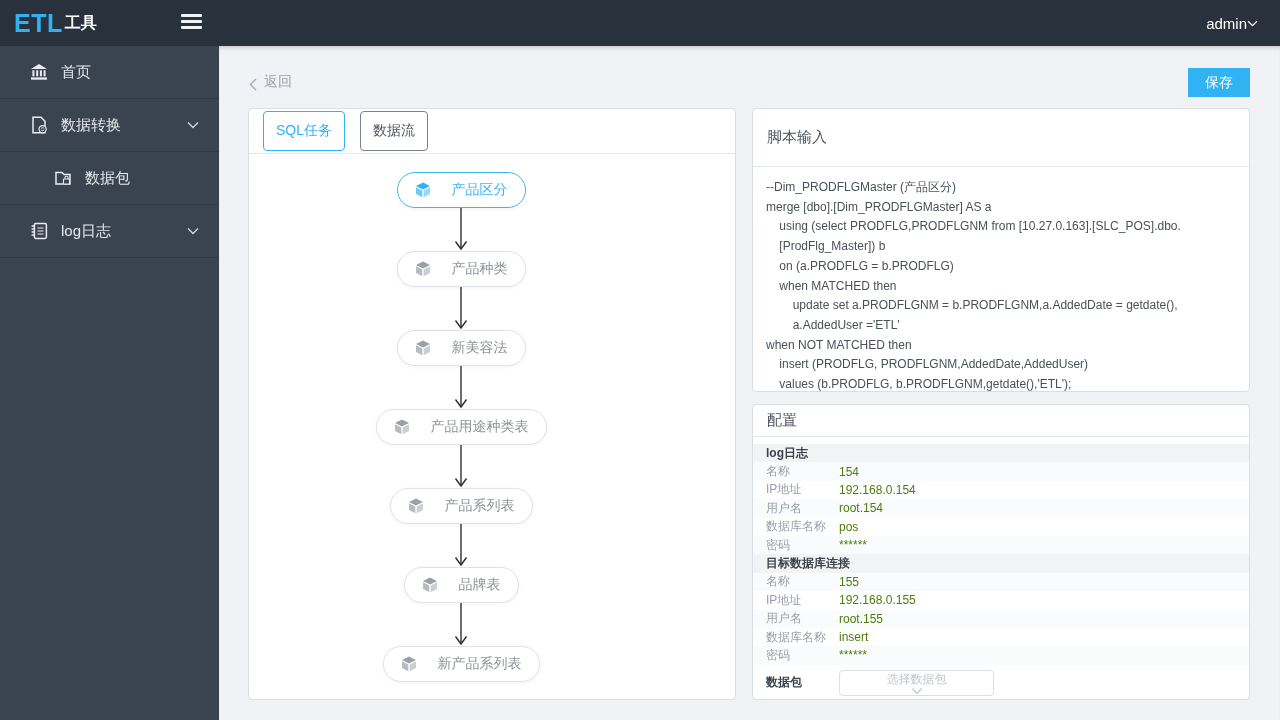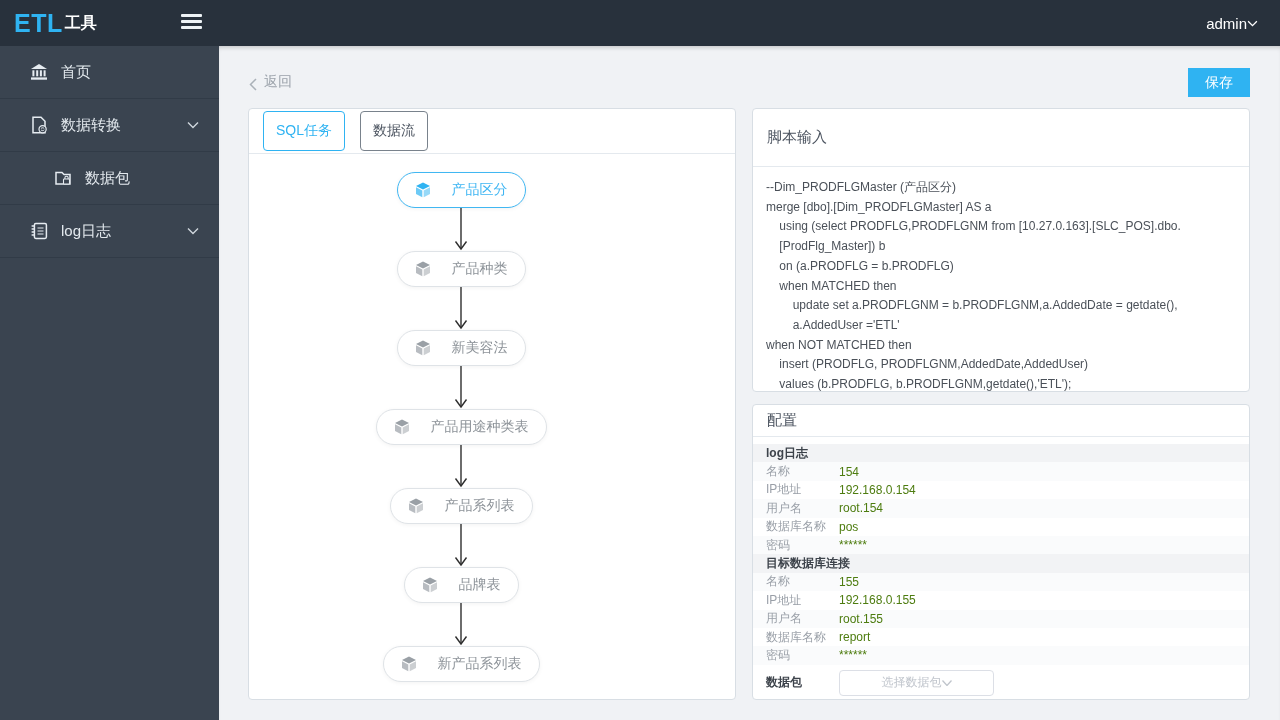--- a/index.html
+++ b/index.html
@@ -78,22 +78,22 @@
   .cfg-table { margin-top:7px; font-size:12px; }
   .cfg-row { display:flex; align-items:center; height:18.4px; padding-left:13px; }
   .cfg-row.section { background:#f2f3f5; font-weight:bold; color:#3d434b; }
   .cfg-row.odd { background:#fafbfc; }
   .cfg-row.even { background:#ffffff; }
   .cfg-label { width:73px; color:#999fa7; flex:0 0 auto; }
   .cfg-value { color:#4d7c0f; }
   .pkg-row { display:flex; align-items:center; padding-left:13px; margin-top:5px; }
   .pkg-label { width:73px; font-size:12px; font-weight:bold; color:#3d434b; }
   .pkg-select { width:155px; height:26px; border:1px solid #dcdfe6; border-radius:4px;
-    display:flex; align-items:center; justify-content:center; padding:0 9px;
-    color:#c0c5cc; font-size:12px; cursor:pointer; background:#fff; }
+    display:flex; align-items:center; justify-content:flex-start; padding:0 9px;
+    color:#c0c5cc; font-size:12px; cursor:pointer; background:#fff;flex-direction:column; }
 </style>
 </head>
 <body>
 
 <div class="topbar">
   <div class="logo">
     <span class="etl">ETL</span>
     <span class="suffix">工具</span>
   </div>
   <div class="hamburger">
@@ -326,21 +326,21 @@
       <div class="cfg-row even">
         <span class="cfg-label">IP地址</span>
         <span class="cfg-value">192.168.0.155</span>
       </div>
       <div class="cfg-row odd">
         <span class="cfg-label">用户名</span>
         <span class="cfg-value">root.155</span>
       </div>
       <div class="cfg-row even">
         <span class="cfg-label">数据库名称</span>
-        <span class="cfg-value">report</span>
+        <span class="cfg-value">insert</span>
       </div>
       <div class="cfg-row odd">
         <span class="cfg-label">密码</span>
         <span class="cfg-value">******</span>
       </div>
 
       <div class="pkg-row">
         <span class="pkg-label">数据包</span>
         <div class="pkg-select">
           <span>选择数据包</span>

